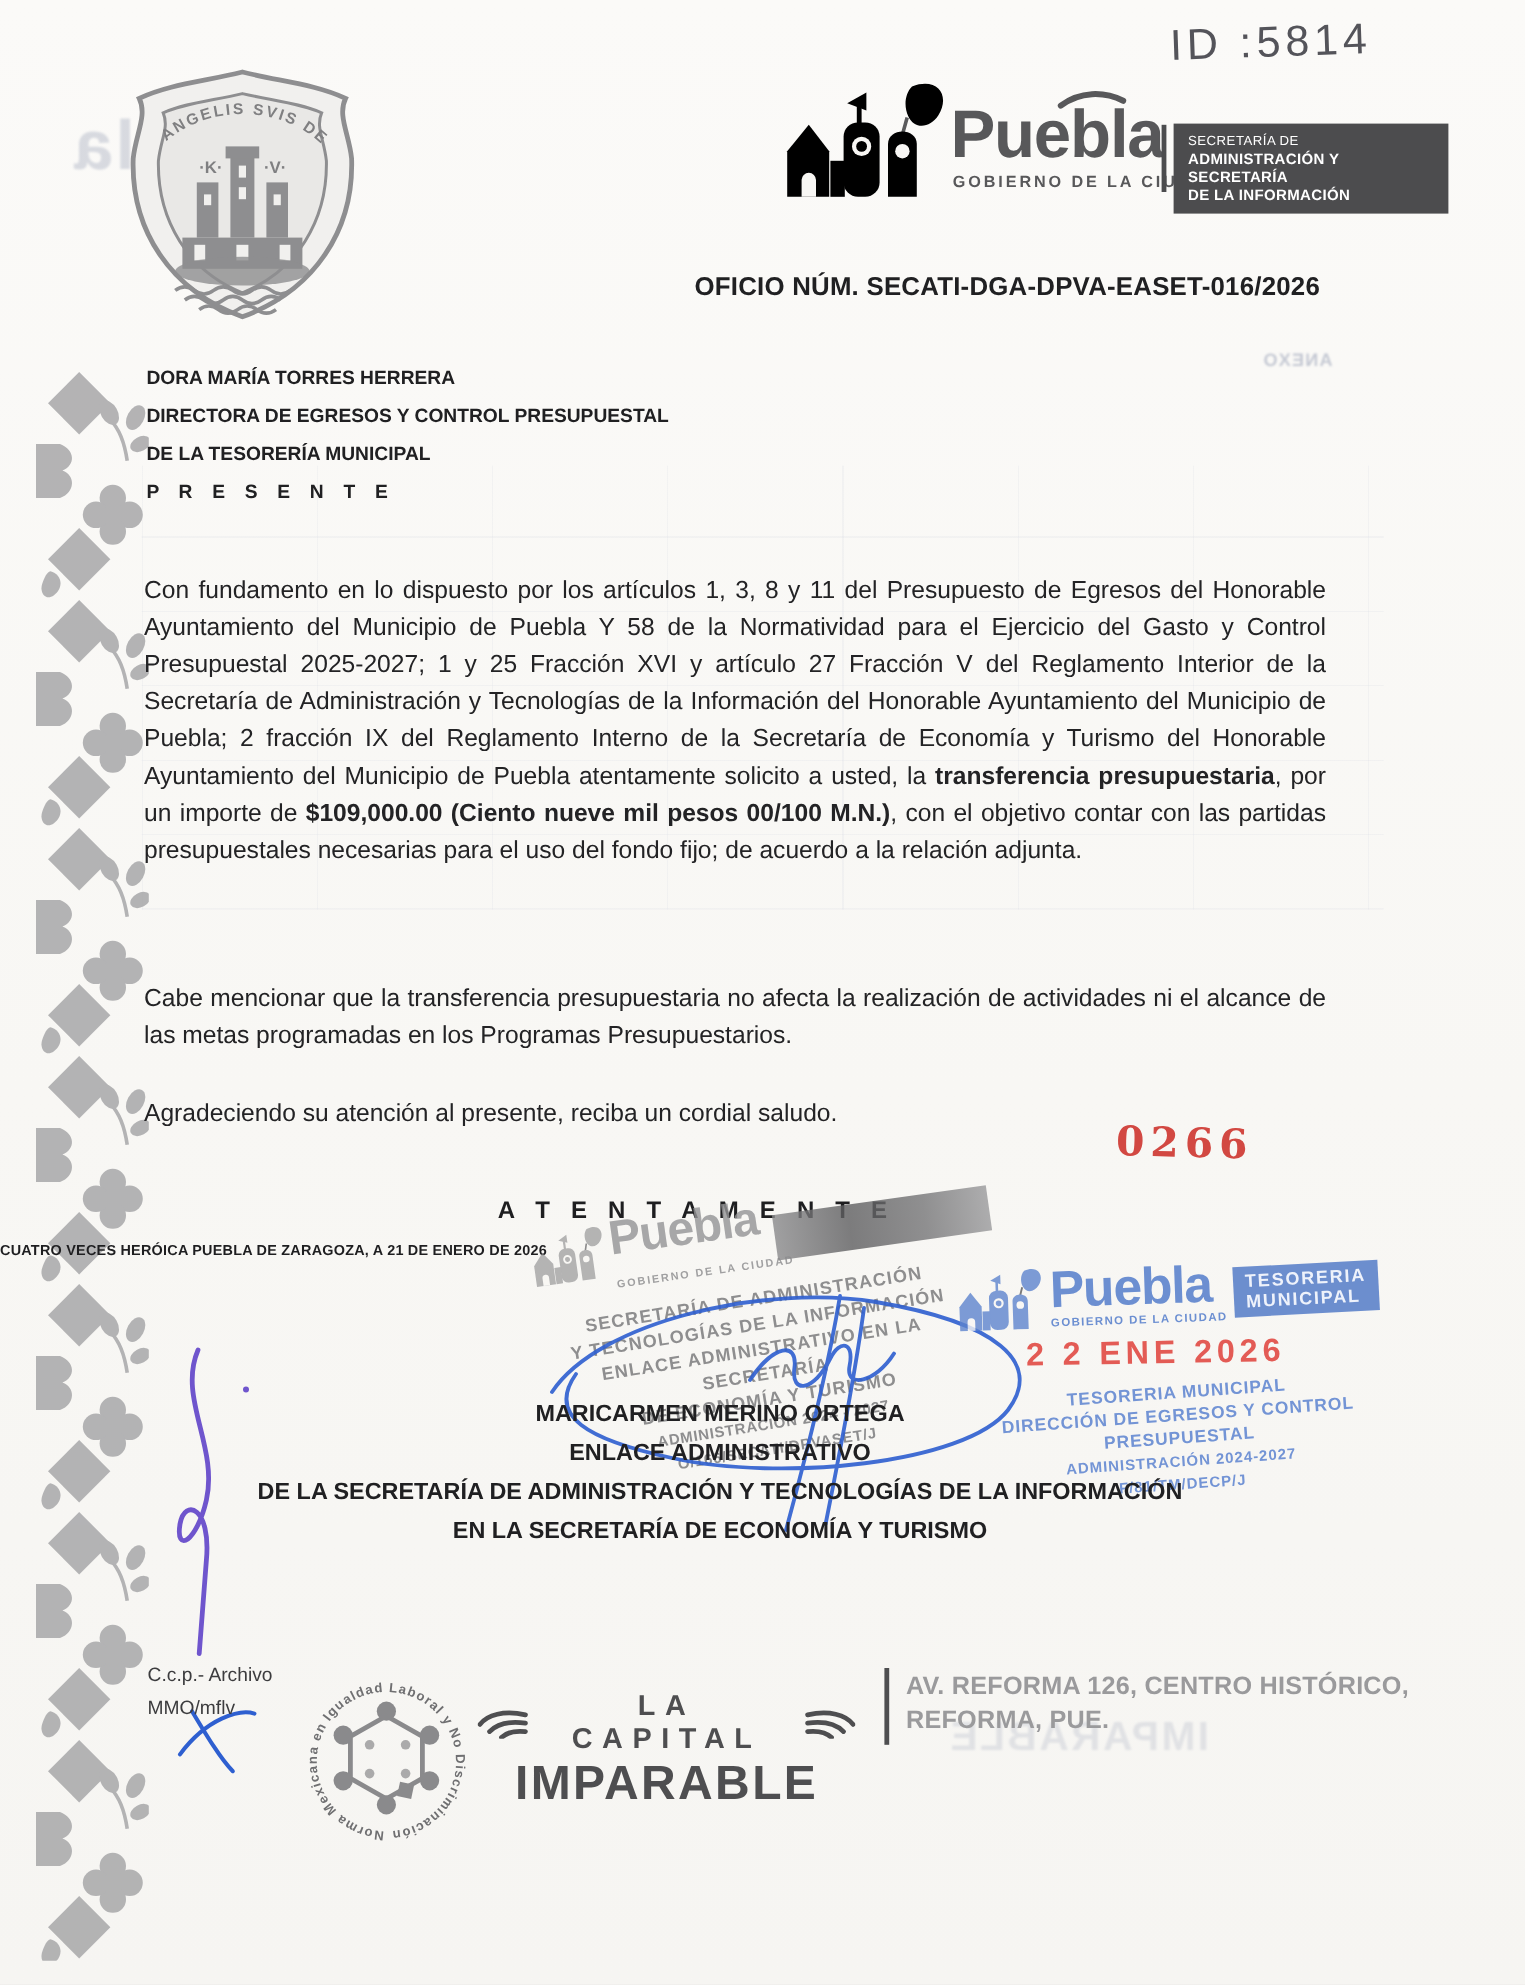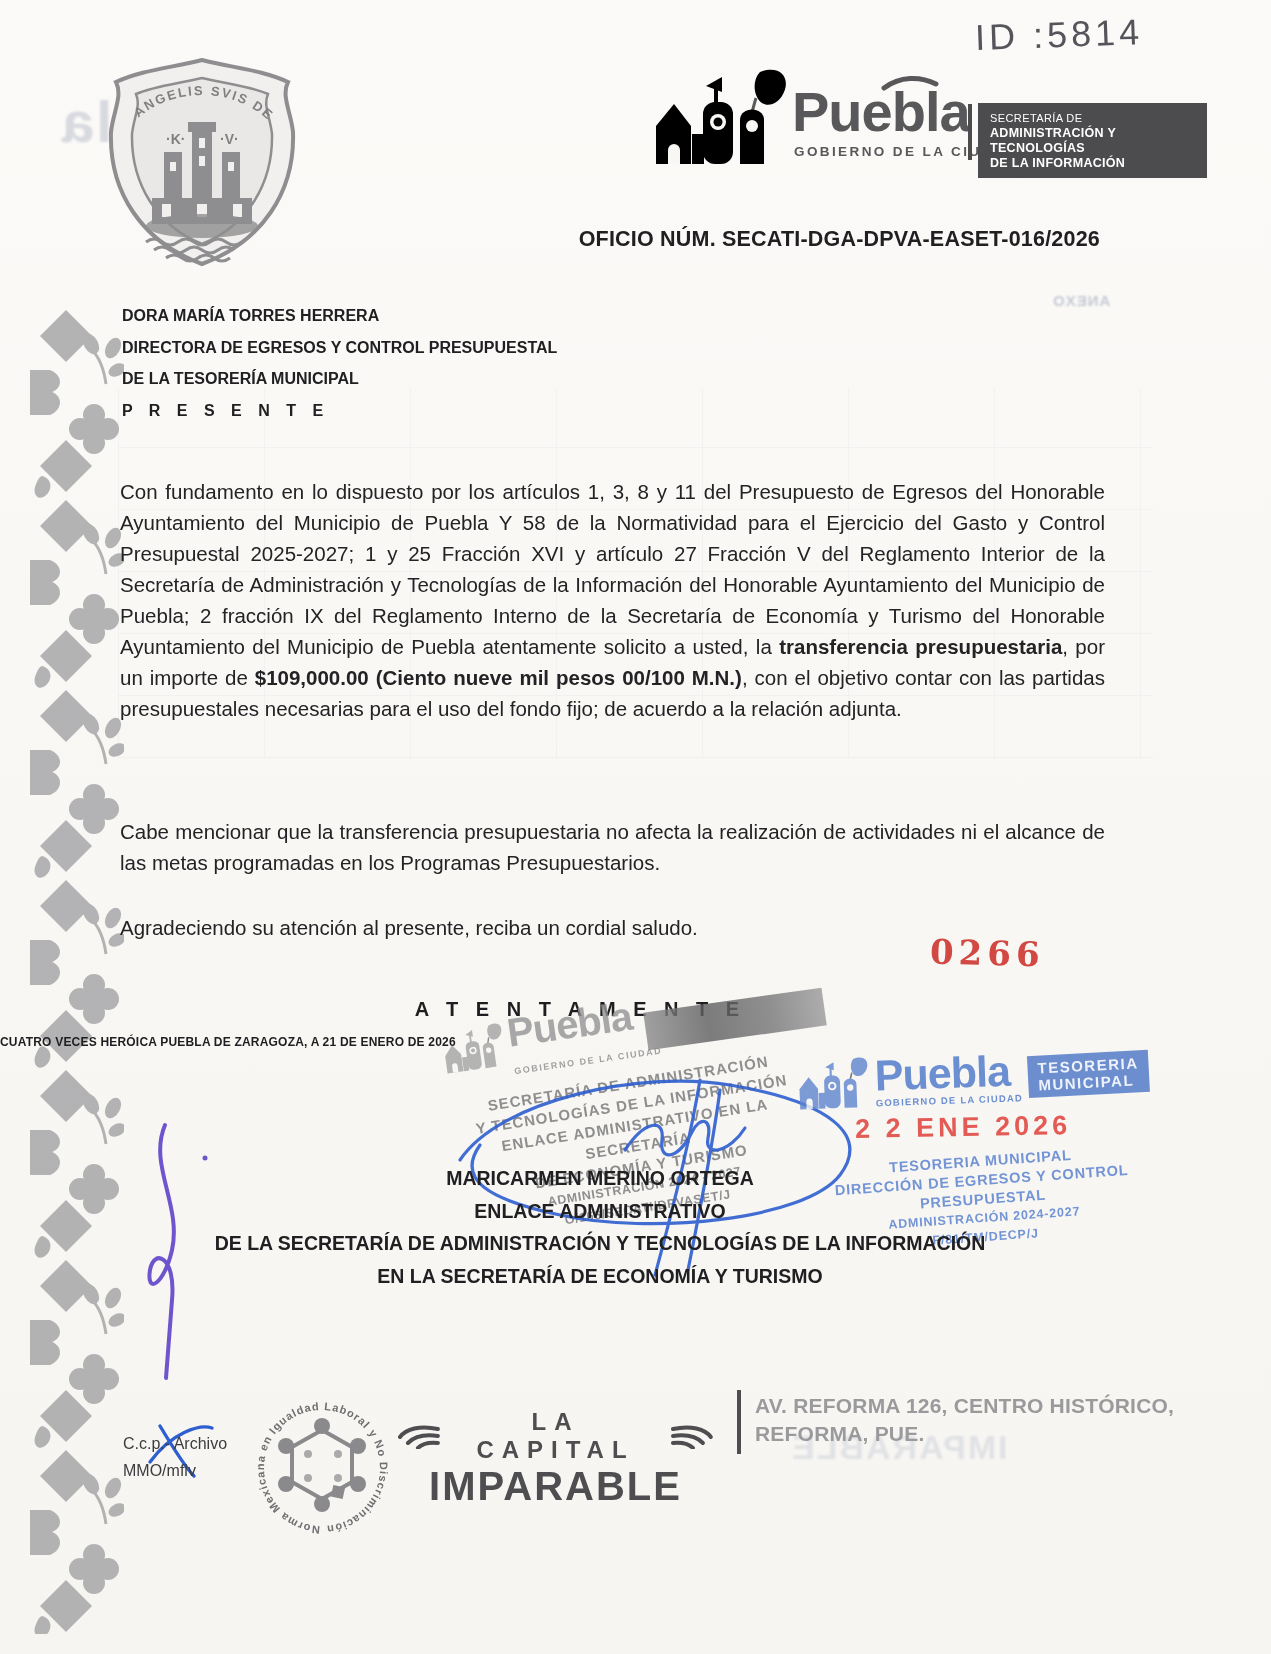--- a/index.html
+++ b/index.html
@@ -43,21 +43,21 @@
     font-weight:bold;font-size:15px;letter-spacing:1.5px;transform:rotate(-1deg);}
   .received-date{left:855px;top:1112px;font-size:27px;font-weight:bold;color:#e14b44;
     letter-spacing:4px;transform:rotate(-1deg);opacity:.9;}
   .stamp-blue-text{left:828px;top:1152px;width:310px;transform:rotate(-4deg);text-align:center;
     color:#6c8fd4;font-weight:bold;opacity:.95;}
   .stamp-blue-text div{font-size:14.5px;line-height:19px;letter-spacing:.8px;}
   .stamp-blue-text .sm{font-size:12.5px;}
   .signer{left:175px;top:1162px;width:850px;text-align:center;font-weight:bold;color:#202022;}
   .signer div{font-size:19.5px;line-height:32.5px;}
   
-  .ccp{left:123px;top:1383px;font-size:16px;line-height:27px;color:#3c3c3e;margin-top:47px;}
+  .ccp{left:123px;top:1383px;font-size:16px;line-height:27px;color:#3c3c3e;}
   .capital{left:398px;top:1408px;width:315px;text-align:center;color:#4e4e50;}
   .capital .row1{display:flex;align-items:center;justify-content:center;gap:6px;
     font-size:24px;font-weight:bold;letter-spacing:8px;}
   .capital .row2{font-size:40px;font-weight:bold;letter-spacing:2px;line-height:44px;}
   .addr-bar{left:737px;top:1390px;width:4px;height:64px;background:#4e4e50;}
   .addr{left:755px;top:1392px;font-size:21px;font-weight:bold;line-height:28px;color:#9a9a9c;letter-spacing:.2px;}
   
   .ghost{color:#aeb4c4;transform:scaleX(-1);filter:blur(1px);}
   .ghost-logo{left:60px;top:88px;font-size:58px;font-weight:bold;opacity:.45;letter-spacing:2px;}
   .ghost-anexo{left:1052px;top:292px;font-size:15px;font-weight:bold;opacity:.7;letter-spacing:1px;}
@@ -158,21 +158,21 @@
     </g>
   </svg>
   <div class="abs wordmark" style="left:792px;top:84px;font-size:56px">Puebla</div>
   <svg class="abs" style="left:880px;top:74px" width="60" height="18">
     <path d="M4 14 C20 2 40 2 56 10" stroke="#58585a" stroke-width="5" fill="none" stroke-linecap="round"></path>
   </svg>
   <div class="abs brand-tagline" style="left:794px;top:144px;font-size:13.5px">GOBIERNO DE LA CIUDAD</div>
   <div class="abs" style="left:968px;top:104px;width:4px;height:56px;background:#4c4c4e"></div>
   <div class="abs sec-box" style="left:978px;top:103px;width:205px">
     <div class="l1">SECRETARÍA DE</div>
-    <div class="l2">ADMINISTRACIÓN Y TECNOLOGÍAS</div>
+    <div class="l2">ADMINISTRACIÓN Y SECRETARÍA</div>
     <div class="l3">DE LA INFORMACIÓN</div>
   </div>
 
   <div class="abs oficio">OFICIO NÚM. SECATI-DGA-DPVA-EASET-016/2026</div>
 
   <div class="abs recipient">
     <div>DORA MARÍA TORRES HERRERA</div>
     <div>DIRECTORA DE EGRESOS Y CONTROL PRESUPUESTAL</div>
     <div>DE LA TESORERÍA MUNICIPAL</div>
     <div class="salut">P R E S E N T E</div>

